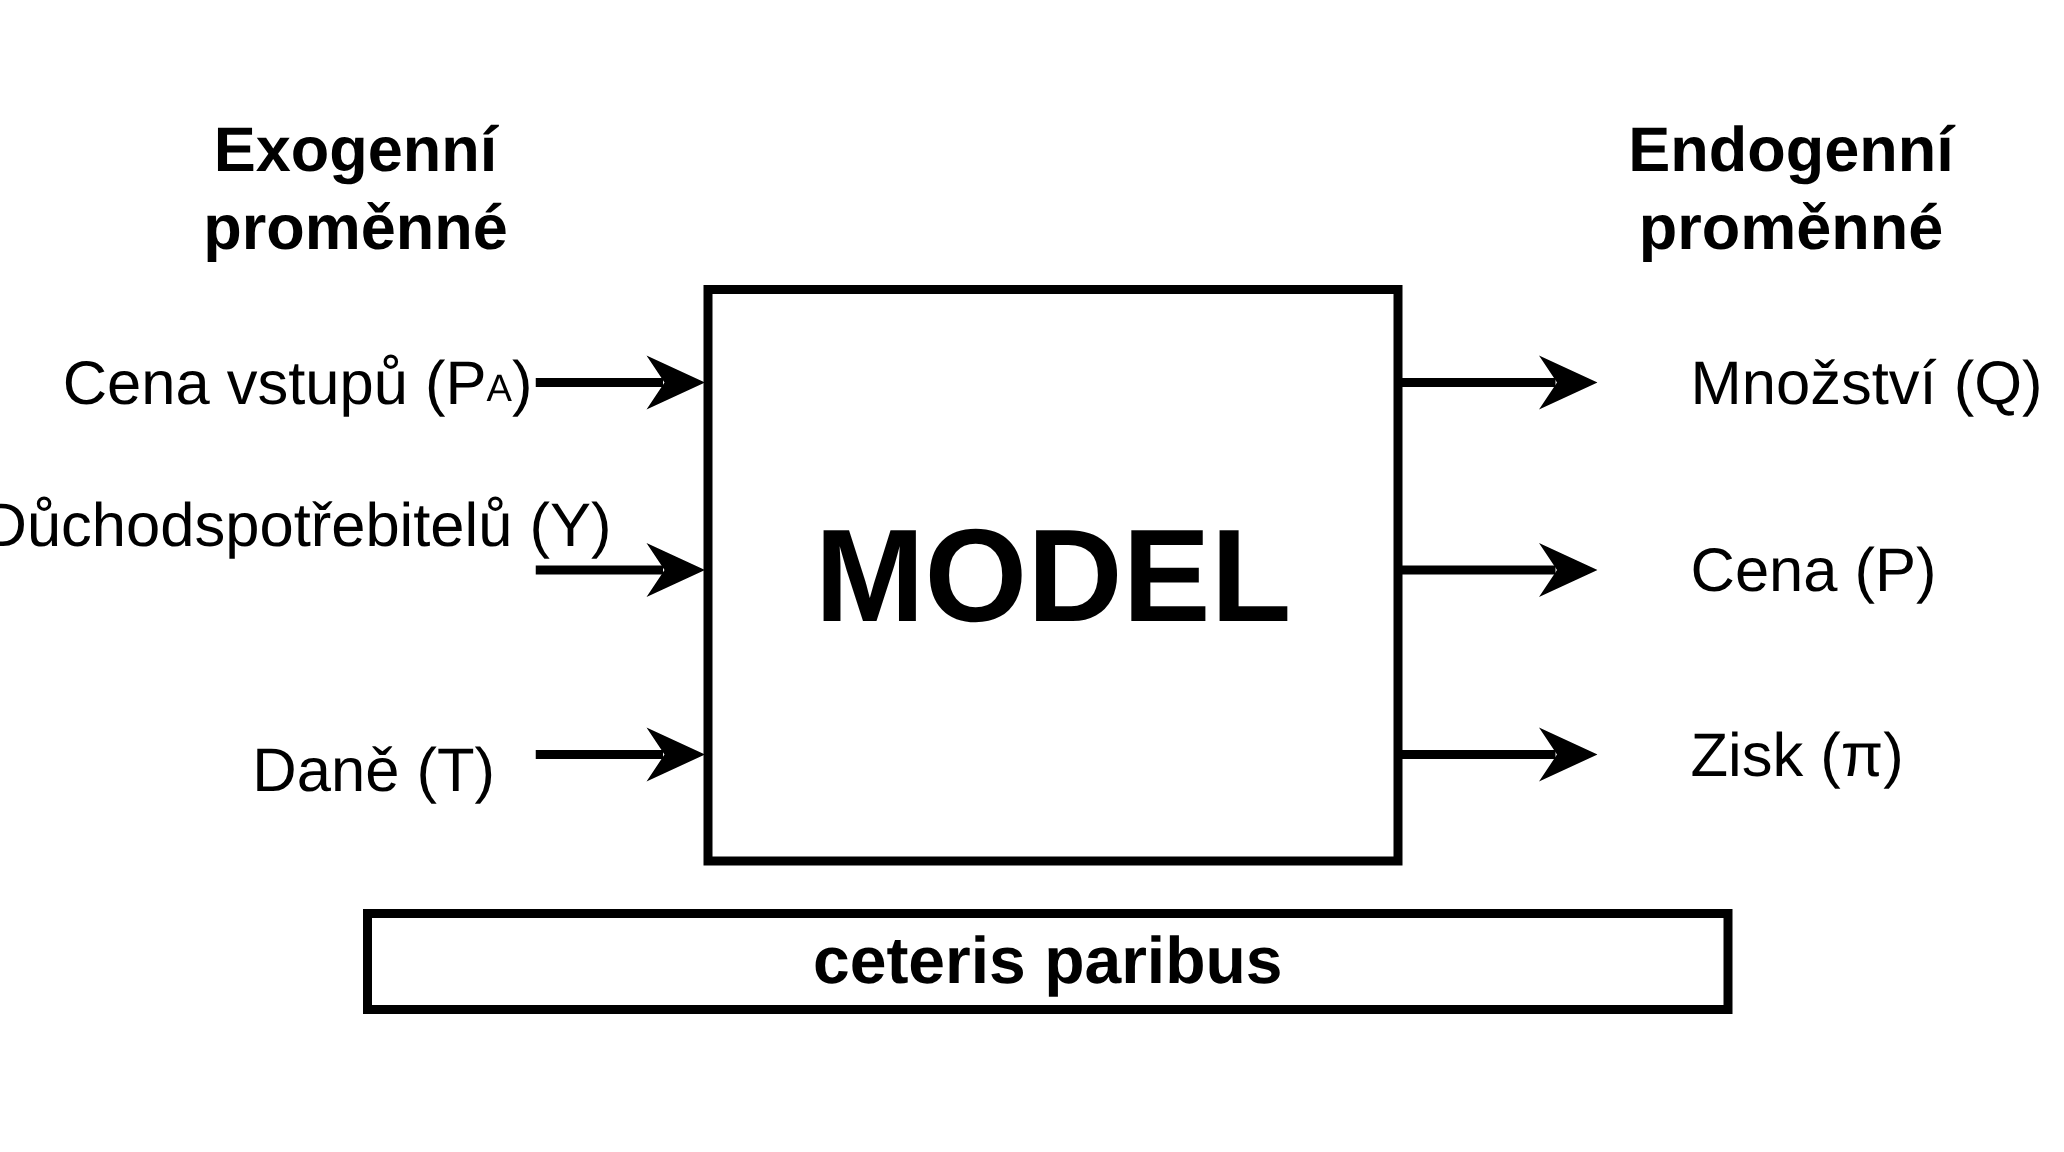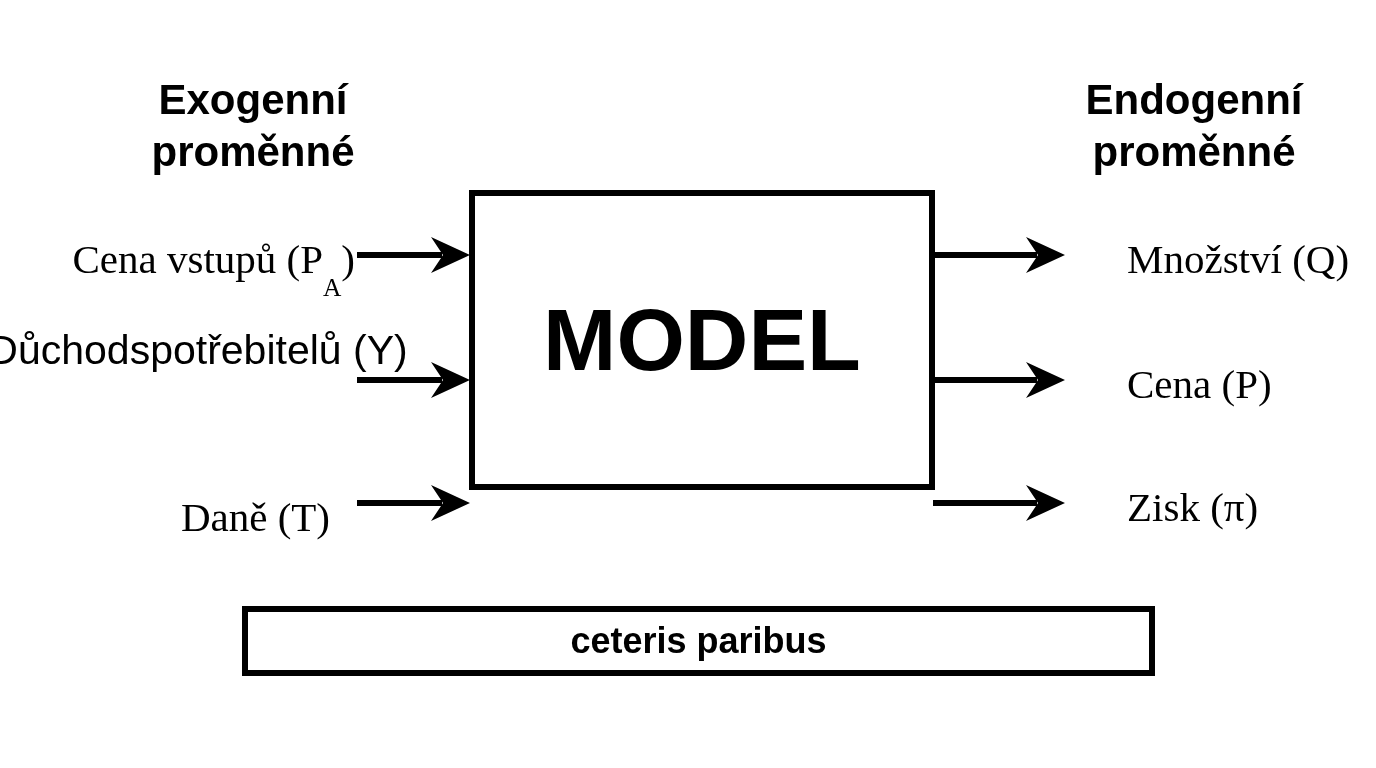--- a/index.html
+++ b/index.html
@@ -18,31 +18,30 @@
   }
   .hdr {
     position: absolute;
     width: 320px;
     text-align: center;
     font-weight: bold;
     font-size: 42px;
     line-height: 52px;
     top: 74px;
   }
-  .hdr-left  { left: 93px; }
+  .hdr-left  { left: 77px; }
   .hdr-right { left: 1034px; }
 
   .lbl {
     position: absolute;
     height: 56px;
     display: flex;
-    align-items: flex-end;
+    align-items: center;
     font-size: 41px;
     white-space: nowrap;
-    font-family: Liberation Serif, serif;
   }
   .lbl-right-align { justify-content: flex-end; }
   .lbl sub {
     font-size: 62%;
     line-height: 0;
     position: relative;
     bottom: -0.15em;
   }
   .lbl-two-line {
     position: absolute;
@@ -75,21 +74,21 @@
   .a-l3 { left: 357px; top: 483px; }
   .a-r1 { left: 933px; top: 235px; }
   .a-r2 { left: 933px; top: 360px; }
   .a-r3 { left: 933px; top: 483px; }
 
   .model-box {
     position: absolute;
     left: 469px;
     top: 190px;
     width: 466px;
-    height: 300px;
+    height: 387px;
     border: 6px solid #000000;
     box-sizing: border-box;
     display: flex;
     align-items: center;
     justify-content: center;
   }
   .model-label {
     font-size: 88px;
     font-weight: bold;
     letter-spacing: 0px;
@@ -98,21 +97,21 @@
     position: absolute;
     left: 242px;
     top: 606px;
     width: 913px;
     height: 70px;
     border: 6px solid #000000;
     box-sizing: border-box;
     display: flex;
     align-items: center;
     justify-content: center;
-    font-size: 36px;
+    font-size: 44px;
     white-space: nowrap;
   }
   .footnote-box .term { font-weight: bold; }
 </style>
 </head>
 <body>
 
 <div class="canvas">
 
   <div class="hdr hdr-left">

